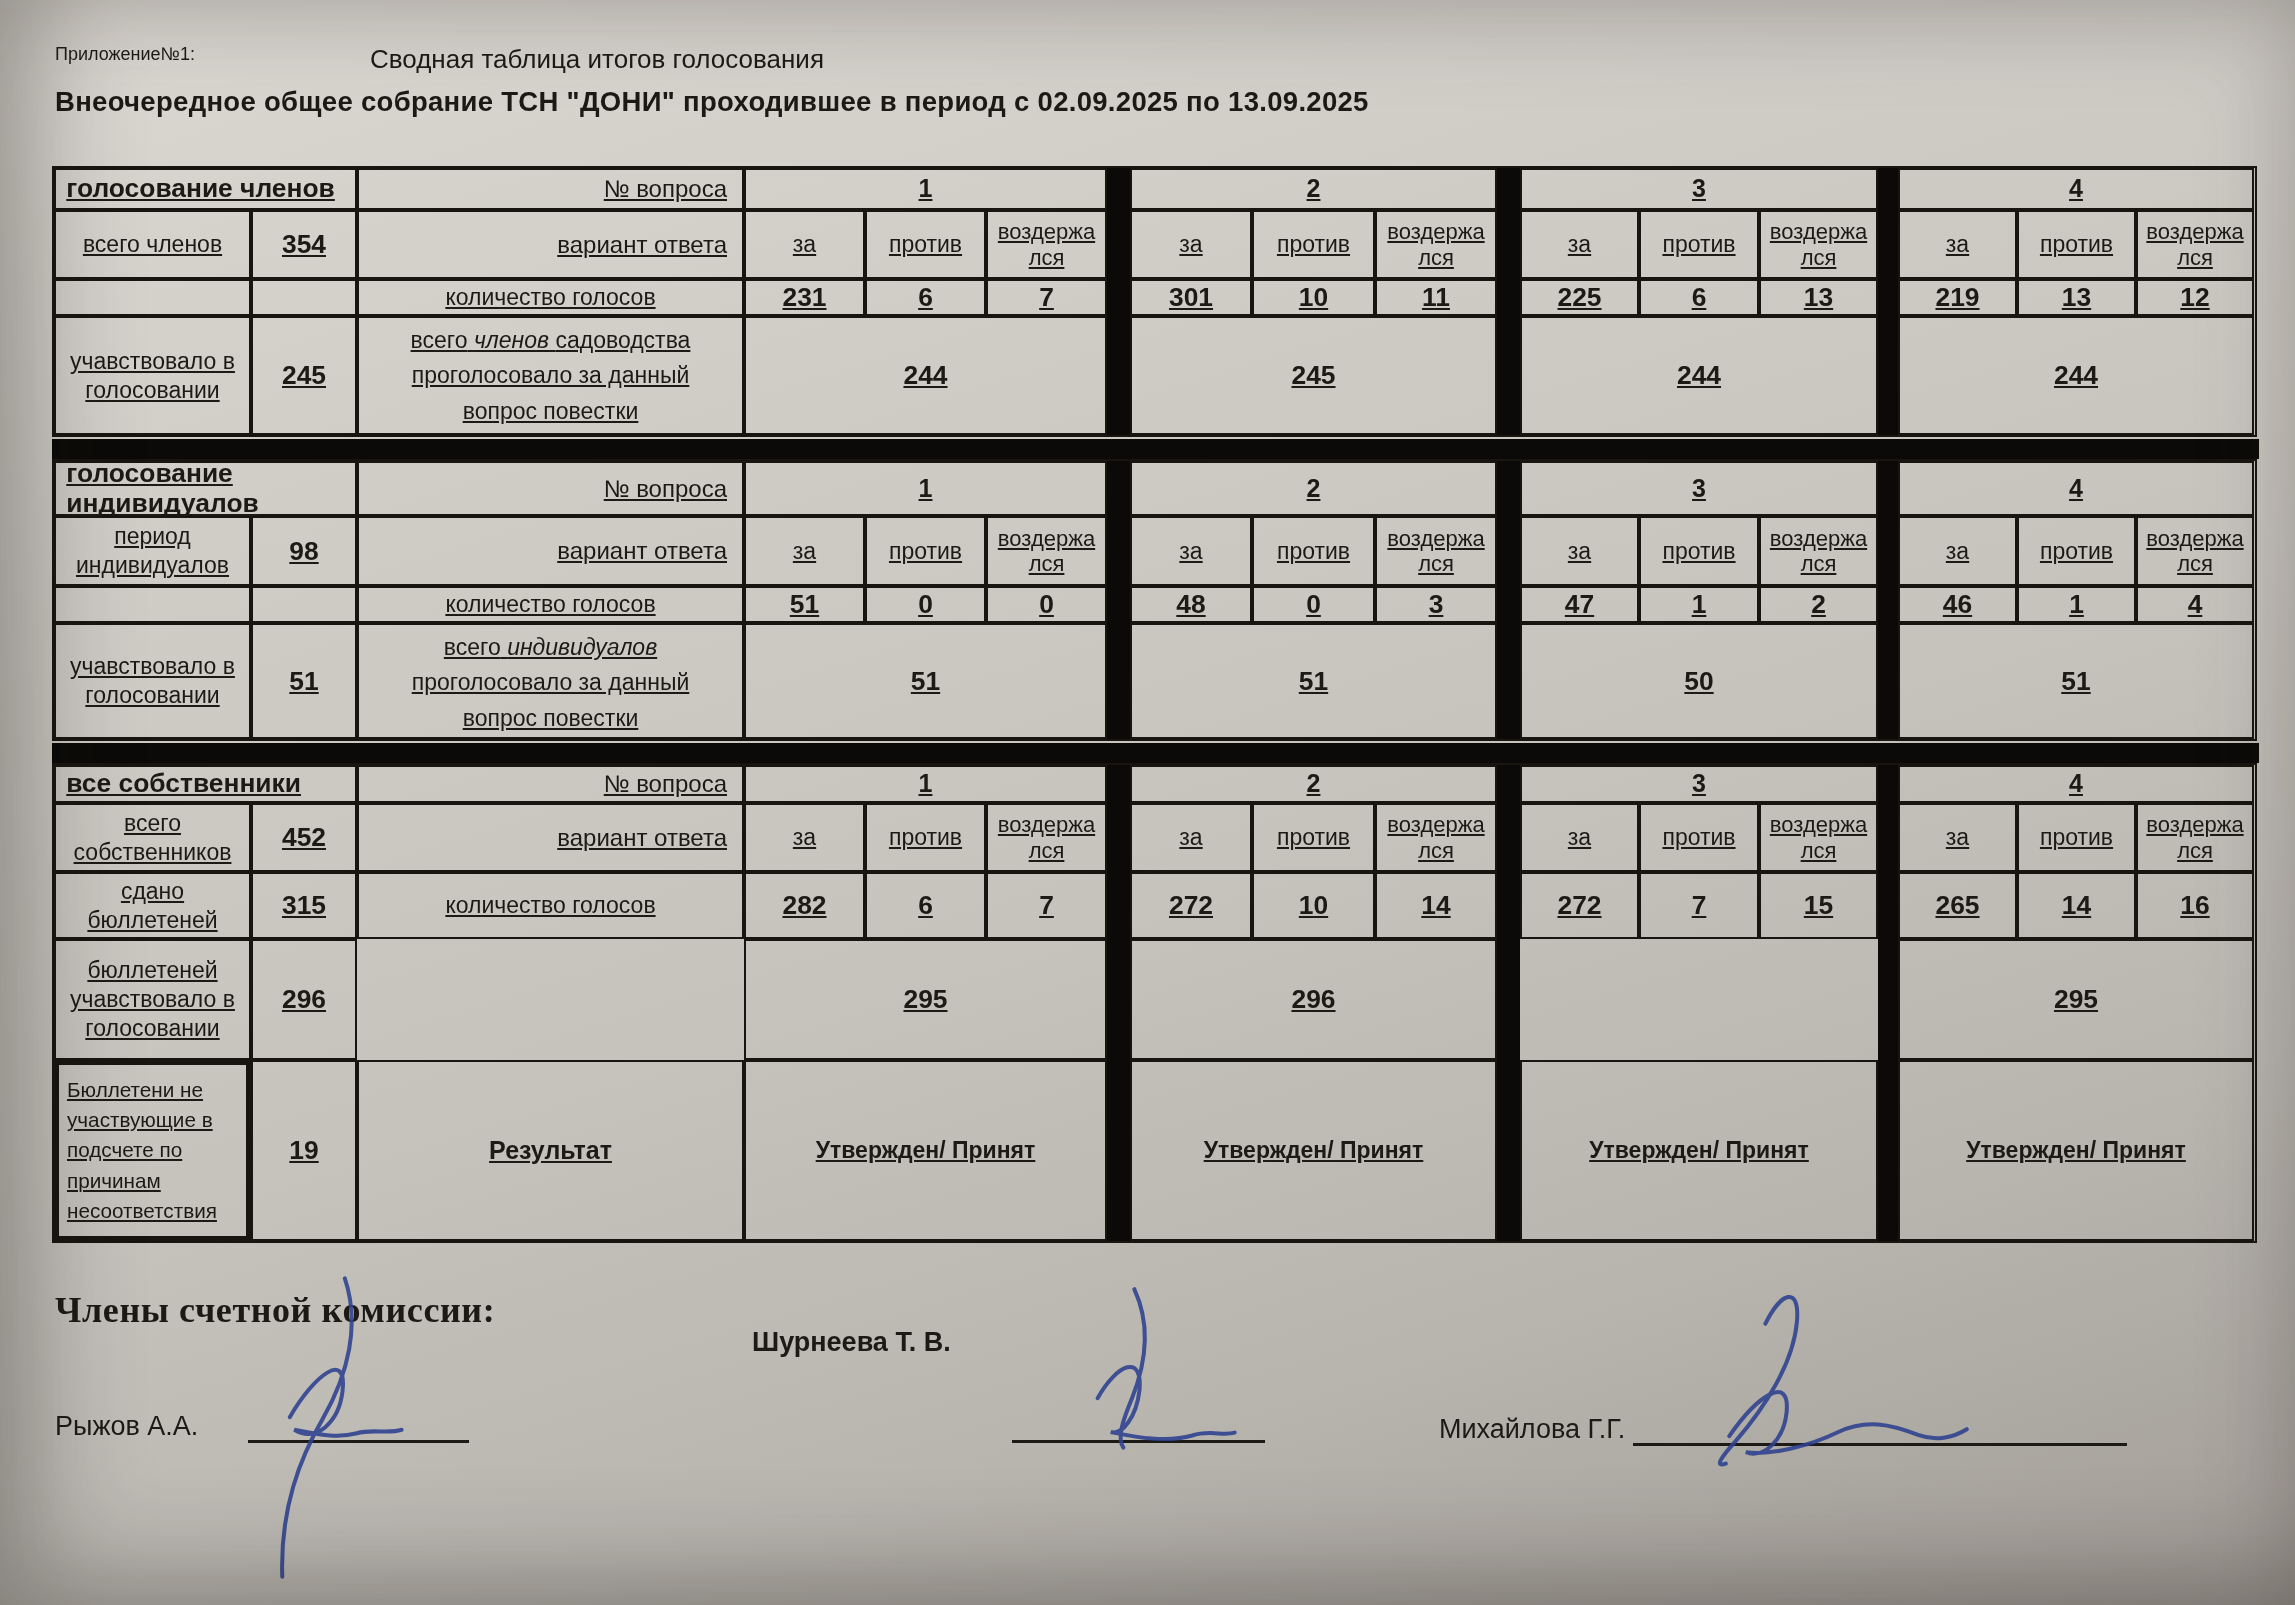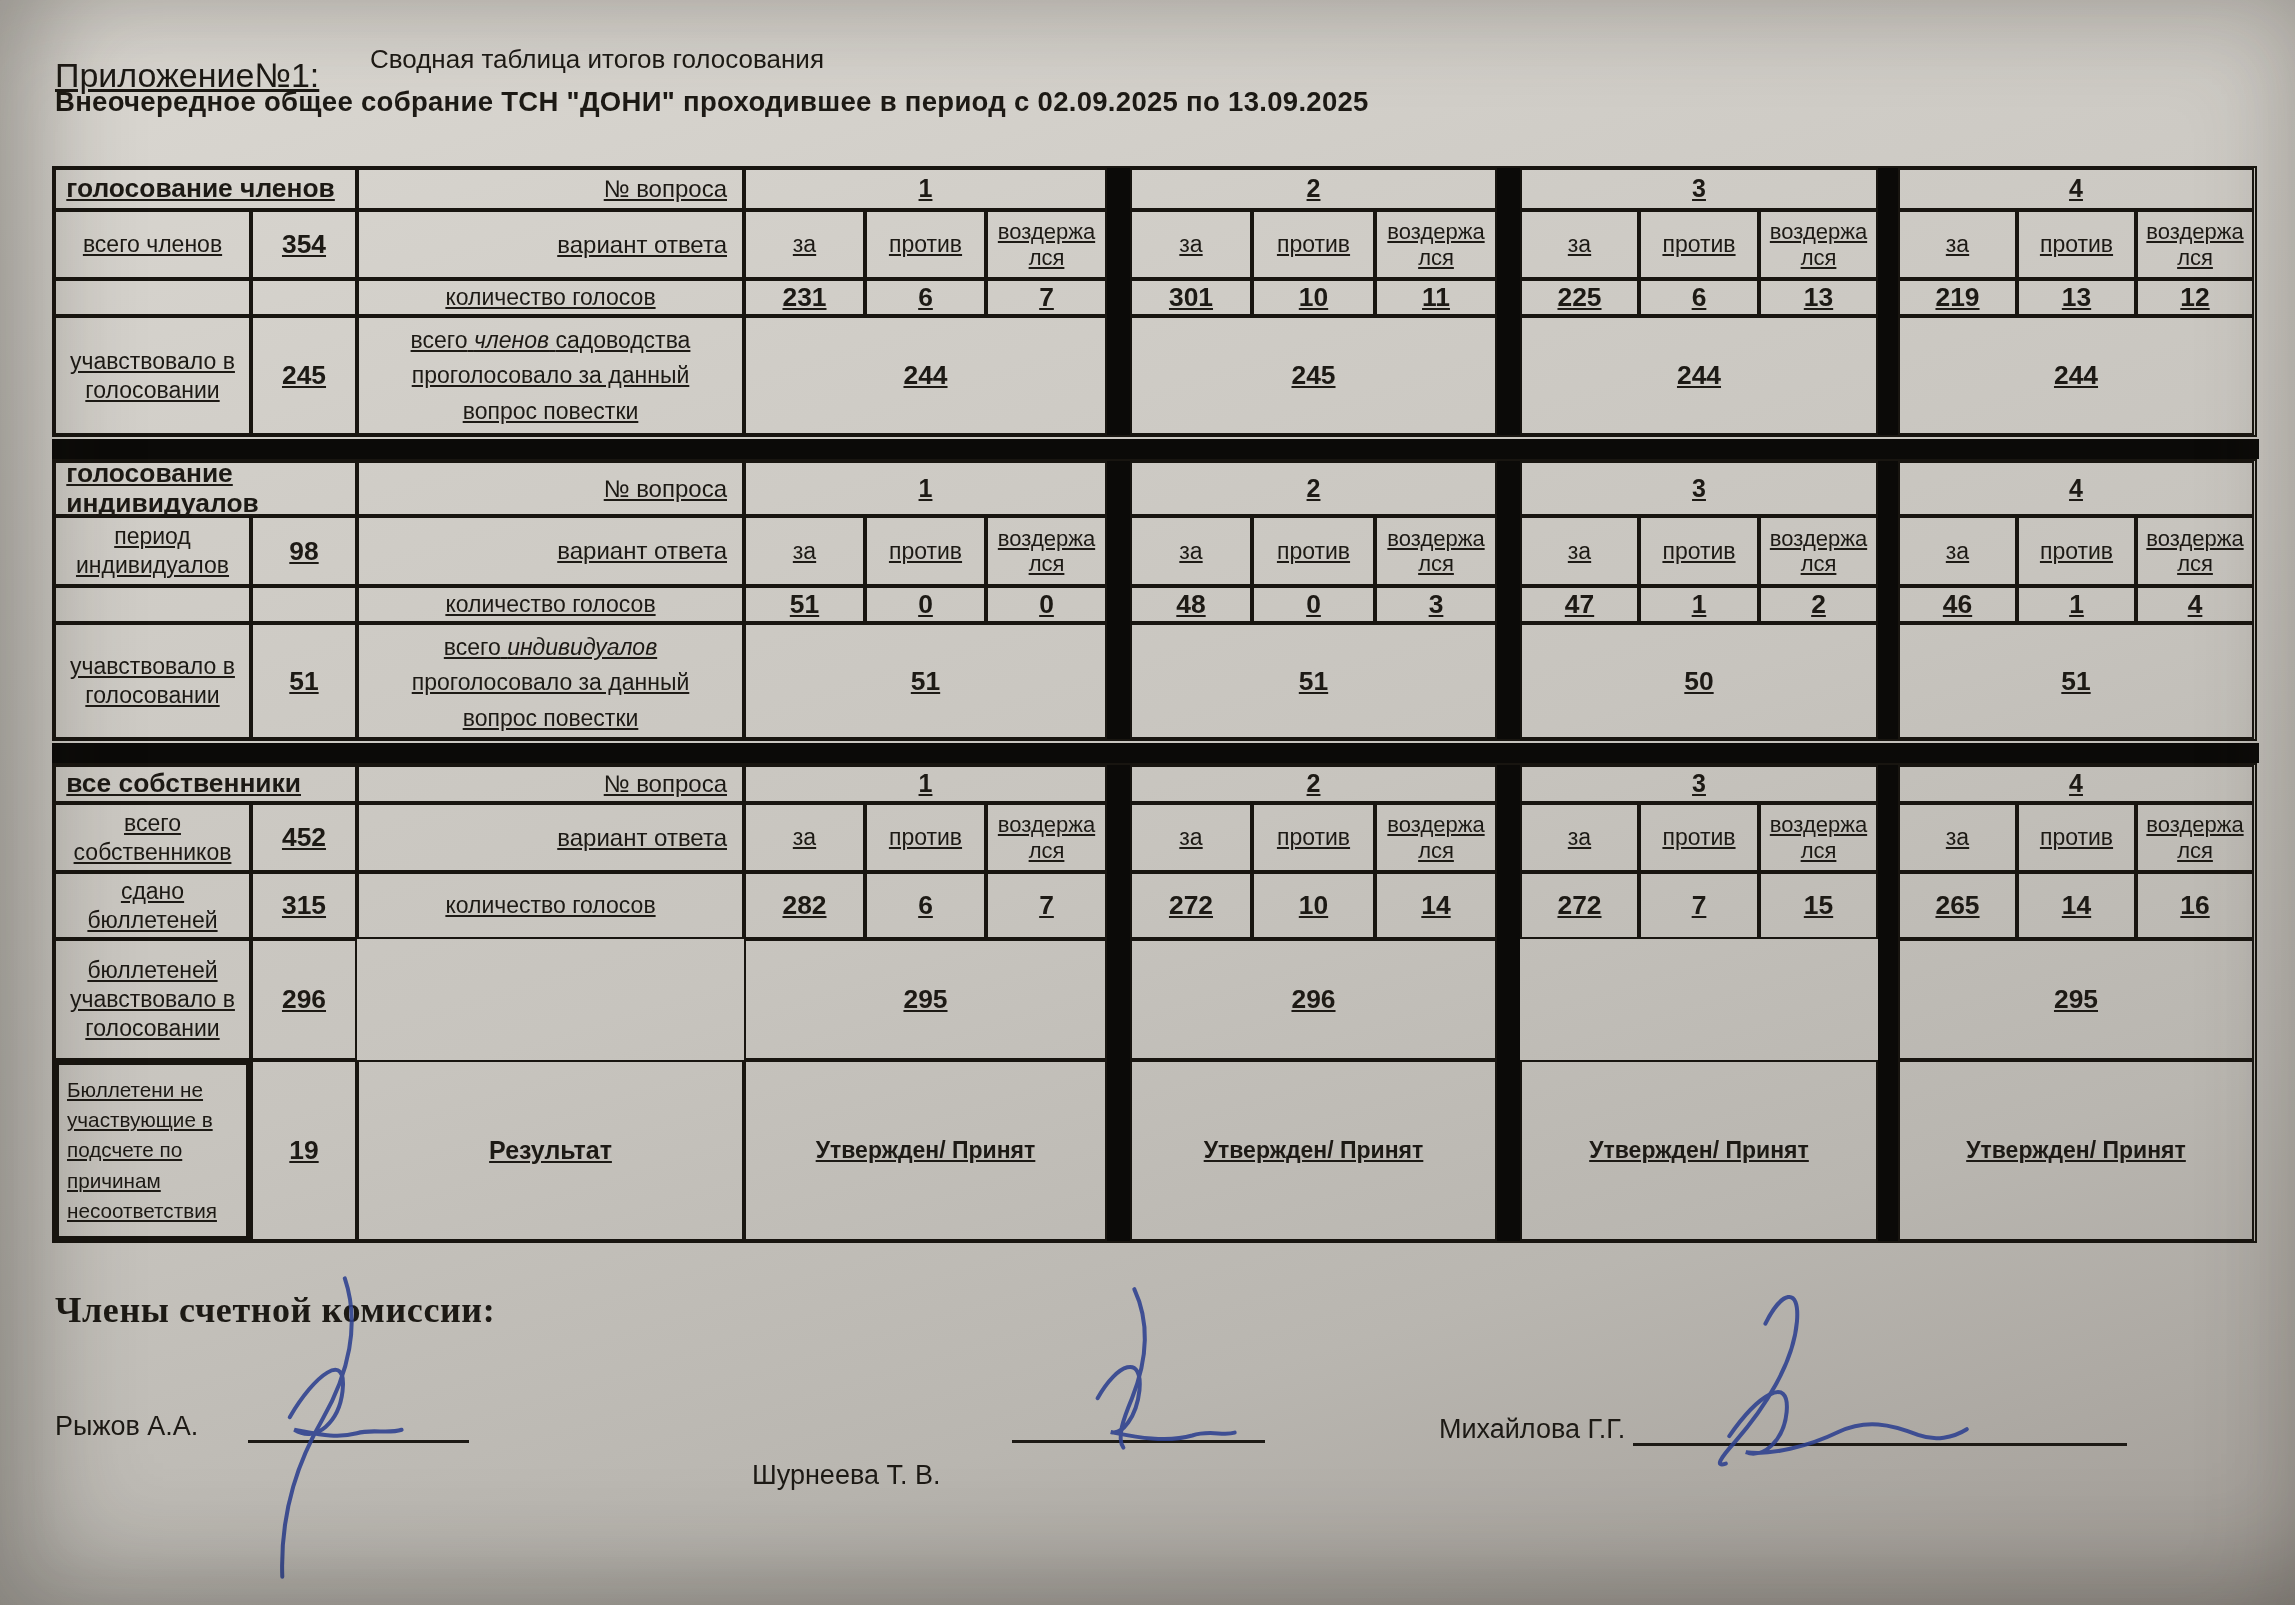--- a/index.html
+++ b/index.html
@@ -4,21 +4,21 @@
 <style>
   html,body{margin:0;padding:0;}
   body{
     width:2295px;height:1606px;position:relative;overflow:hidden;
     background:linear-gradient(163deg,#dbd8d2 0%,#d0cdc7 26%,#c7c4be 52%,#b9b6b0 76%,#a19c96 100%);
     font-family:"Liberation Sans","DejaVu Sans",sans-serif;color:#1d1a15;
   }
   .vignette{position:absolute;inset:0;pointer-events:none;
     box-shadow:inset 40px -29px 103px rgba(25,22,18,.30), inset -23px 29px 86px rgba(70,65,58,.14);}
   
-  .h1{position:absolute;top:56px;left:55px;font-size:34px;text-decoration:underline;}
+  .h1{position:absolute;top:44px;left:55px;font-size:18px;}
   .h1b{position:absolute;top:44px;left:370px;font-size:26px;}
   .h2{position:absolute;top:86px;left:55px;font-size:27.5px;font-weight:700;letter-spacing:0.3px;}
   
   .sec{position:absolute;left:52px;width:2201px;display:grid;border:2.9px solid #181510;
     grid-template-columns:197px 106px 387px 121px 121px 121px 23px 122px 123px 122px 23px 119px 120px 119px 20px 119px 119px 118px;text-decoration:underline;}
   #sec1{top:166px;grid-template-rows:42px 69px 37px 119px;}
   #sec2{top:459px;grid-template-rows:55px 70px 37px 116px;}
   #sec3{top:763px;grid-template-rows:38px 69px 67px 121px 181px;}
   .bar{position:absolute;left:52px;width:2207px;height:20px;background:#0b0a08;}
   #bar1{top:439px;} #bar2{top:743px;}
@@ -33,21 +33,21 @@
   .stack{flex-direction:column;font-size:22px;line-height:1.15;}
   .desc{font-size:23px;line-height:1.55;padding:4.6px 17px;display:block;align-content:center;}
   .desc i{font-style:italic;}
   .excl{font-size:20.7px;line-height:1.45;justify-content:flex-start;text-align:left;border-width:5.2px;padding-left:8px;}
   .reslbl{font-weight:700;font-size:25px;}
   .resval{font-weight:700;font-size:23px;}
   
   .committee{position:absolute;top:1289px;left:55px;font-family:"Liberation Serif","DejaVu Serif",serif;
     font-size:36px;font-weight:600;letter-spacing:0.6px;}
   .sig-name{position:absolute;font-size:27px;}
-  #n1{top:1411px;left:55px;} #n2{top:1460px;left:752px;} #n3{top:1414px;left:1439px;}
+  #n1{top:1411px;left:55px;} #n2{top:1327px;left:752px;font-weight:bold;} #n3{top:1414px;left:1439px;}
   .sigline{position:absolute;height:0;border-bottom:3.4px solid #1d1a15;}
   #l1{top:1440px;left:248px;width:221px;}
   #l2{top:1440px;left:1012px;width:253px;}
   #l3{top:1443px;left:1633px;width:494px;}
   .signatures{position:absolute;inset:0;pointer-events:none;}
 </style>
 </head>
 <body>
 
 <span class="h1">Приложение№1:</span>

